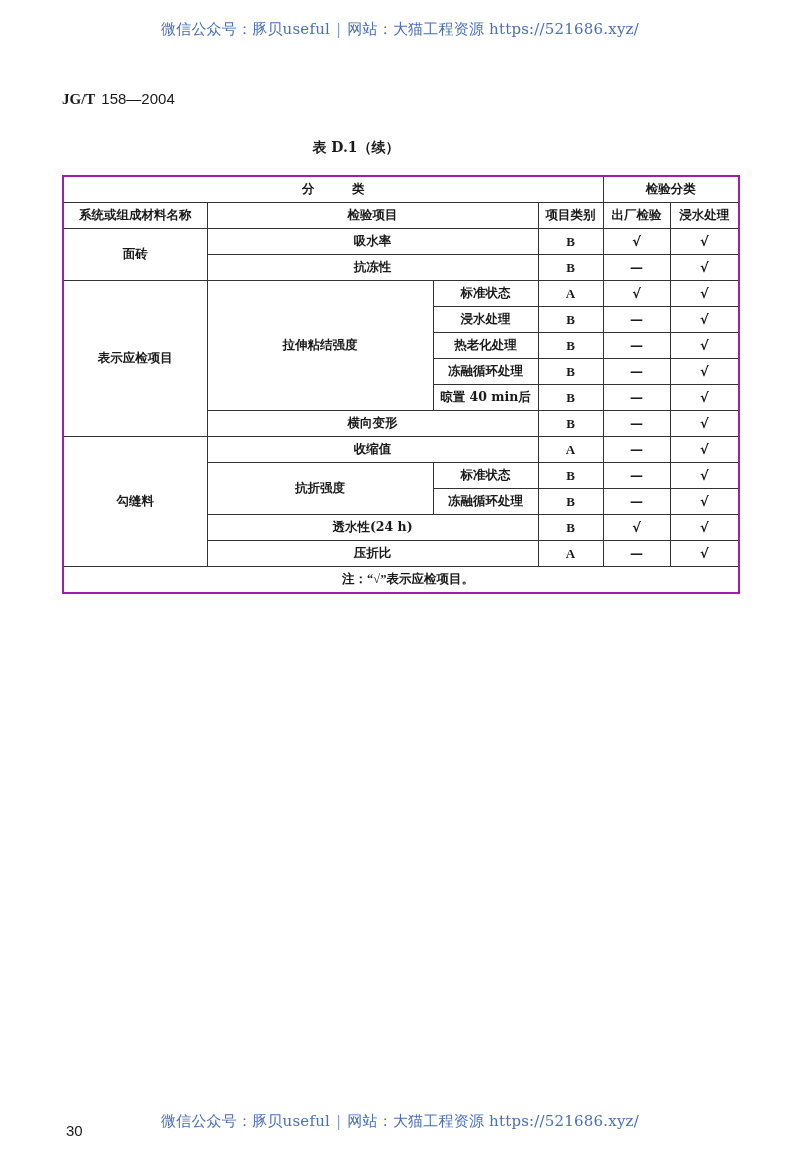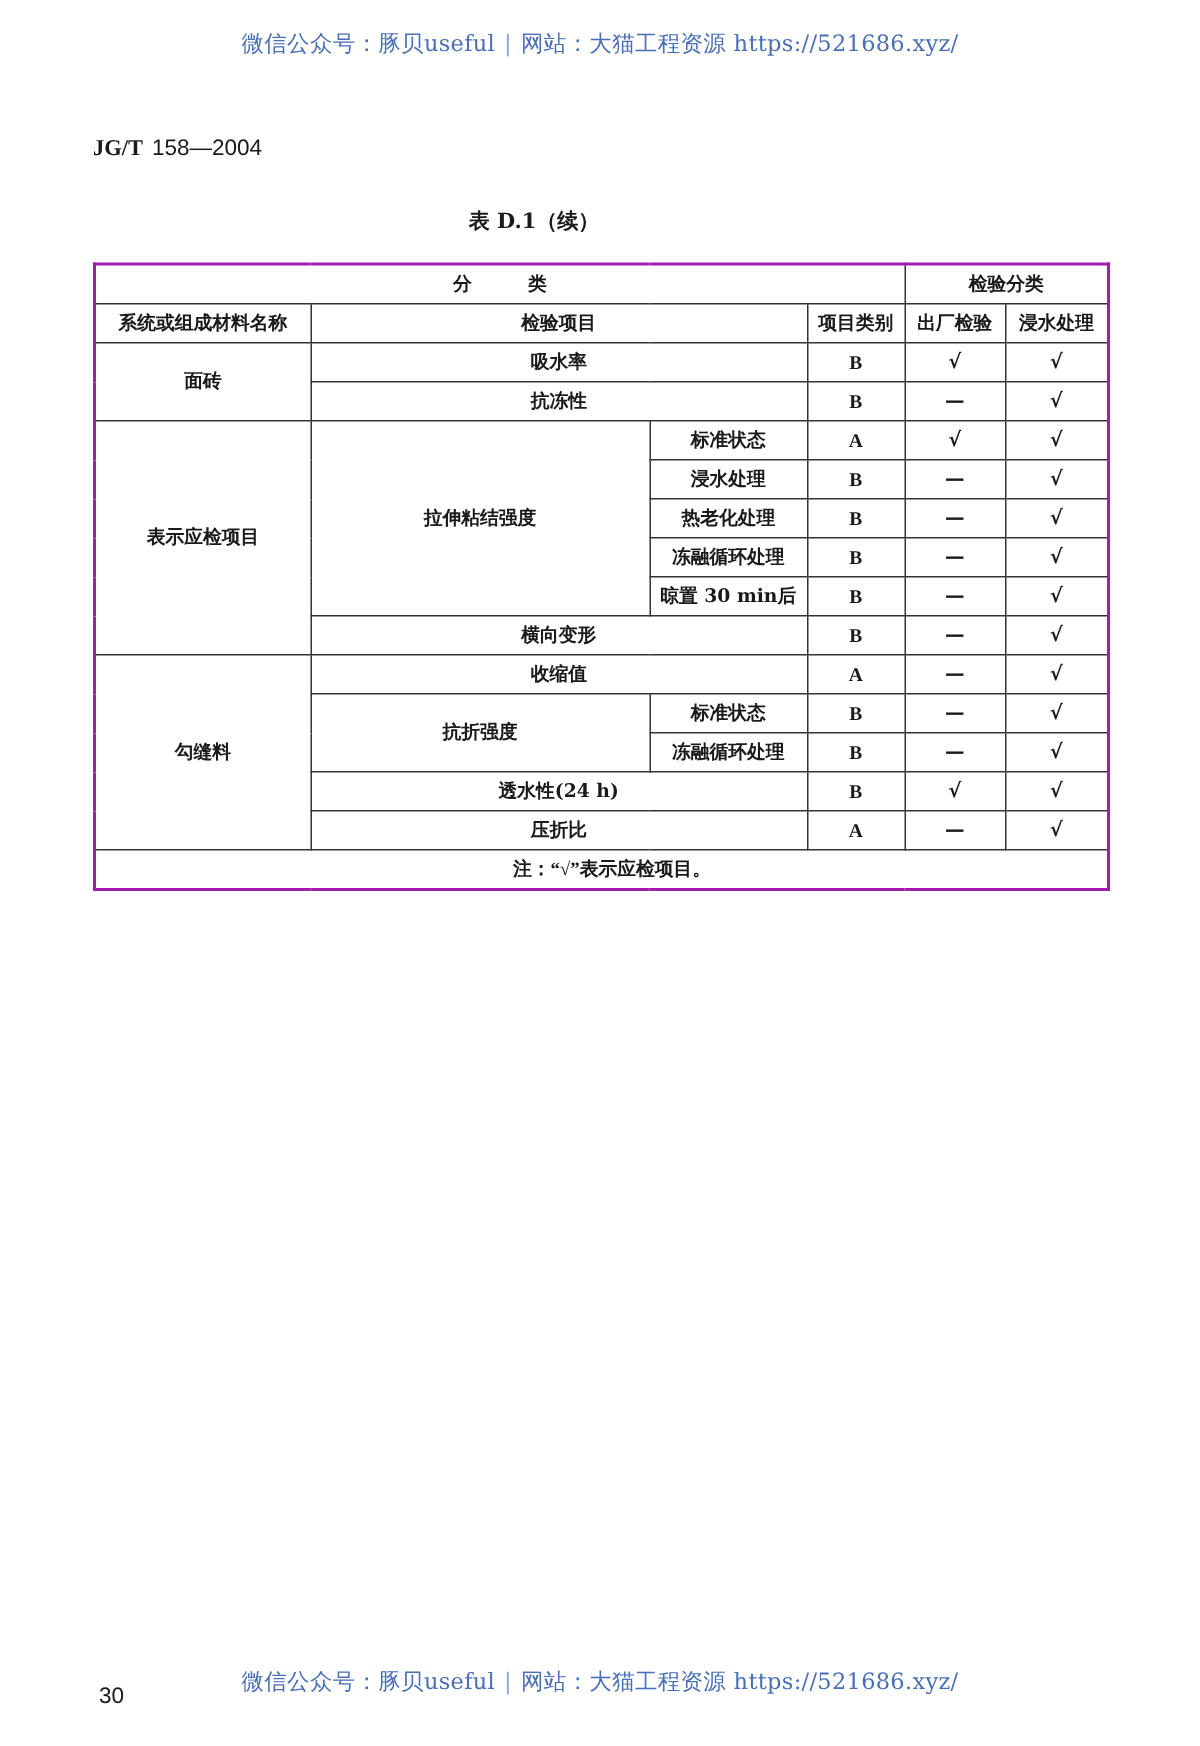--- a/index.html
+++ b/index.html
@@ -111,21 +111,21 @@
     <td class="mark">—</td>
     <td class="mark">√</td>
   </tr>
   <tr>
     <td>冻融循环处理</td>
     <td class="cat">B</td>
     <td class="mark">—</td>
     <td class="mark">√</td>
   </tr>
   <tr>
-    <td>晾置 30 min后</td>
+    <td>晾置 40 min后</td>
     <td class="cat">B</td>
     <td class="mark">—</td>
     <td class="mark">√</td>
   </tr>
   <tr>
     <td colspan="2">横向变形</td>
     <td class="cat">B</td>
     <td class="mark">—</td>
     <td class="mark">√</td>
   </tr>

